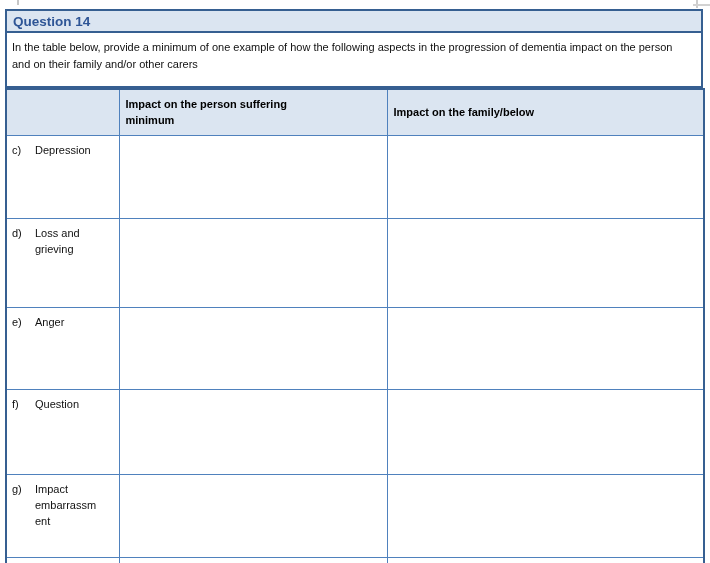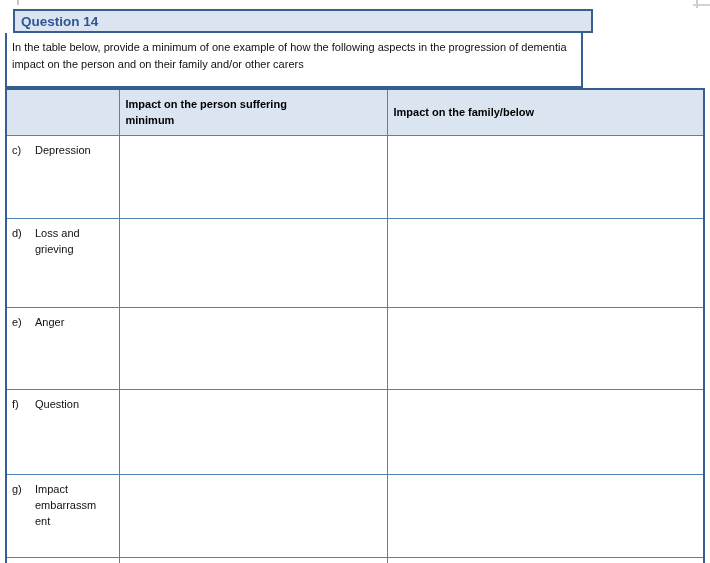--- a/index.html
+++ b/index.html
@@ -13,33 +13,32 @@
     font-family: "Liberation Sans", sans-serif;
     color: #1a1a1a;
   }
   
   .tick-v-left  { position: absolute; left: 17px; top: 0; width: 2px; height: 5px; background: #c6c6c6; }
   .tick-v-right { position: absolute; left: 696px; top: 0; width: 2px; height: 8px; background: #cccccc; }
   .tick-h-right { position: absolute; left: 693px; top: 4px; width: 17px; height: 2px; background: #d2d2d2; }
 
   
   .question-box {
-    position: absolute; left: 5px; top: 9px; width: 580px; height: 24px;
+    position: absolute; left: 5px; top: 9px; width: 698px; height: 24px;
     background: #dbe5f1;
     border: 2px solid #365f91;
     display: flex; align-items: center;
     padding-left: 6px;
     color: #2e5596;
     font-size: 13.5px;
     font-weight: bold;
-    margin-left: 8px;
   }
   
   .instruction-box {
-    position: absolute; left: 5px; top: 33px; width: 578px; height: 55px;
+    position: absolute; left: 5px; top: 33px; width: 698px; height: 55px;
     background: #ffffff;
     border: 2px solid #365f91;
     border-top: none;
     padding: 6px 8px 0 5px;
     font-size: 11px;
     line-height: 17px;
     color: #111111;
   }
 
   

